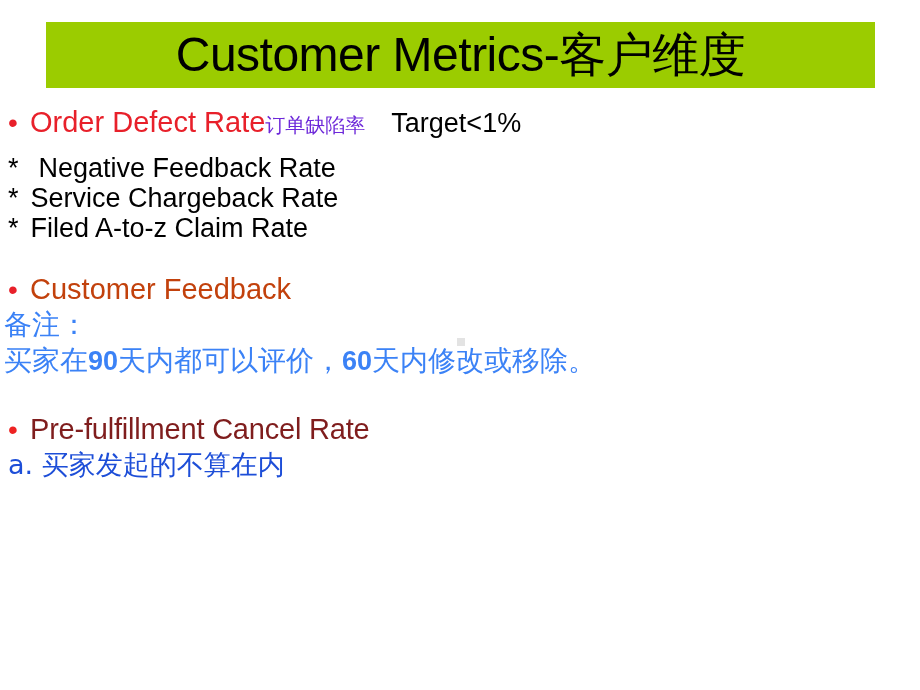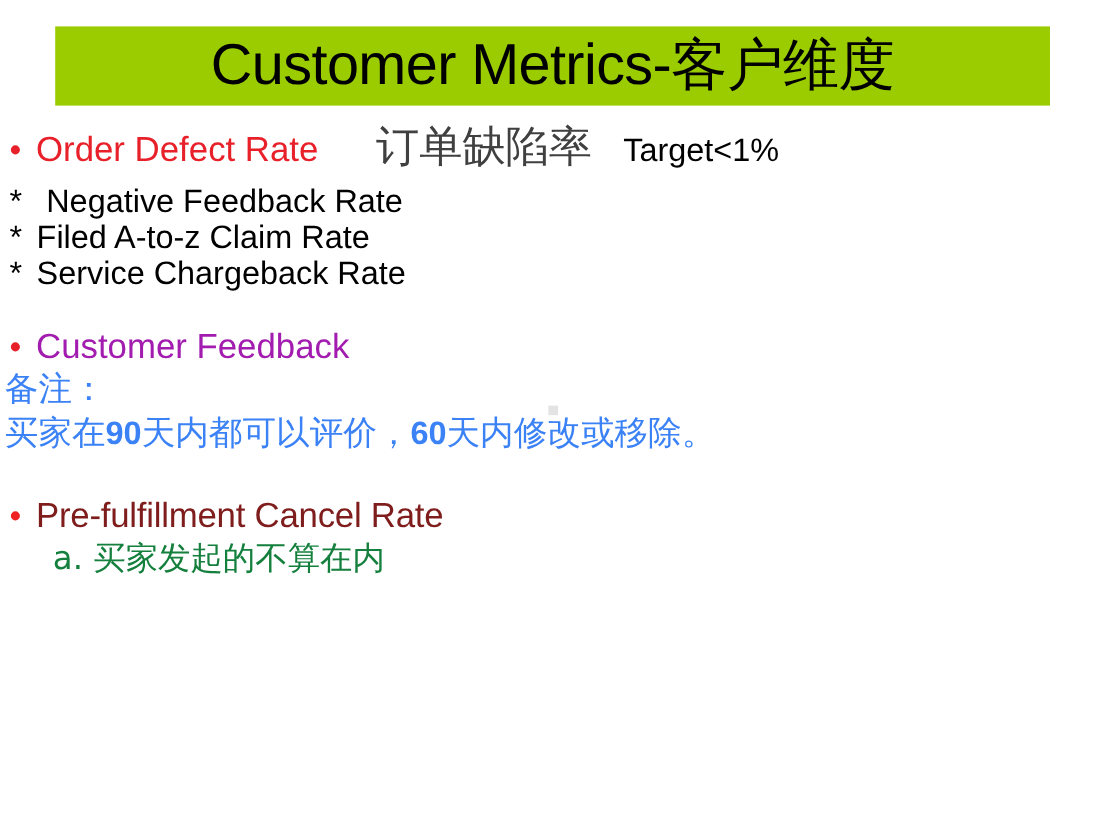--- a/index.html
+++ b/index.html
@@ -79,36 +79,35 @@
   .bullet-dot.red2 { color: #EE2222; }
 
   .heading-1 {
     font-family: "Liberation Sans", "DejaVu Sans", sans-serif;
     font-size: 29px;
     line-height: 36px;
     color: #E8202A;
   }
   .heading-1 .cjk-black {
     font-family: "Liberation Serif", "DejaVu Serif", serif;
-    color: #404040;
-    font-size: 36px;
-    margin-left: 48px;
+    color: #6d28d9;
+    font-size: 20px;
   }
   .heading-1 .target {
     font-family: "Liberation Sans", "DejaVu Sans", sans-serif;
     color: #000000;
     font-size: 27px;
     padding-left: 26px;
   }
 
   .heading-2 {
     font-family: "Liberation Sans", "DejaVu Sans", sans-serif;
     font-size: 29px;
     line-height: 36px;
-    color: #a21caf;
+    color: #c2410c;
   }
 
   .heading-3 {
     font-family: "Liberation Sans", "DejaVu Sans", sans-serif;
     font-size: 29px;
     line-height: 36px;
     color: #7f1d1d;
     letter-spacing: -0.2px;
   }
 
@@ -136,23 +135,22 @@
     font-family: "Liberation Sans", "DejaVu Sans", sans-serif;
     font-weight: bold;
     font-size: 27px;
   }
 
   
   .ab-row {
     font-family: "DejaVu Sans", "Liberation Sans", sans-serif;
     font-size: 27px;
     line-height: 36px;
-    color: #15803d;
+    color: #1d4ed8;
     padding-left: 8px;
-    margin-left: 36px;
   }
 
   .spacer-sm { height: 10px; }
   .spacer-md { height: 28px; }
   .spacer-lg { height: 32px; }
 
   
   .artifact {
     position: absolute;
     left: 457px;
@@ -182,25 +180,25 @@
       <span class="heading-1"><span>Order Defect Rate</span><span class="cjk-black">订单缺陷率</span><span class="target">Target&lt;1%</span></span>
     </div>
 
     <div class="spacer-sm"></div>
 
     <div class="line star-row">
       <span class="star">*</span><span class="gap-wide"></span><span>Negative Feedback Rate</span>
     </div>
 
     <div class="line star-row">
+      <span class="star">*</span><span class="gap-narrow"></span><span>Service Chargeback Rate</span>
+    </div>
+
+    <div class="line star-row">
       <span class="star">*</span><span class="gap-narrow"></span><span>Filed A-to-z Claim Rate</span>
-    </div>
-
-    <div class="line star-row">
-      <span class="star">*</span><span class="gap-narrow"></span><span>Service Chargeback Rate</span>
     </div>
 
     <div class="spacer-md"></div>
 
     <div class="line bullet-row">
       <span class="bullet-dot">•</span>
       <span class="heading-2">Customer Feedback</span>
     </div>
 
     <div class="line cn-serif">备注：</div>

